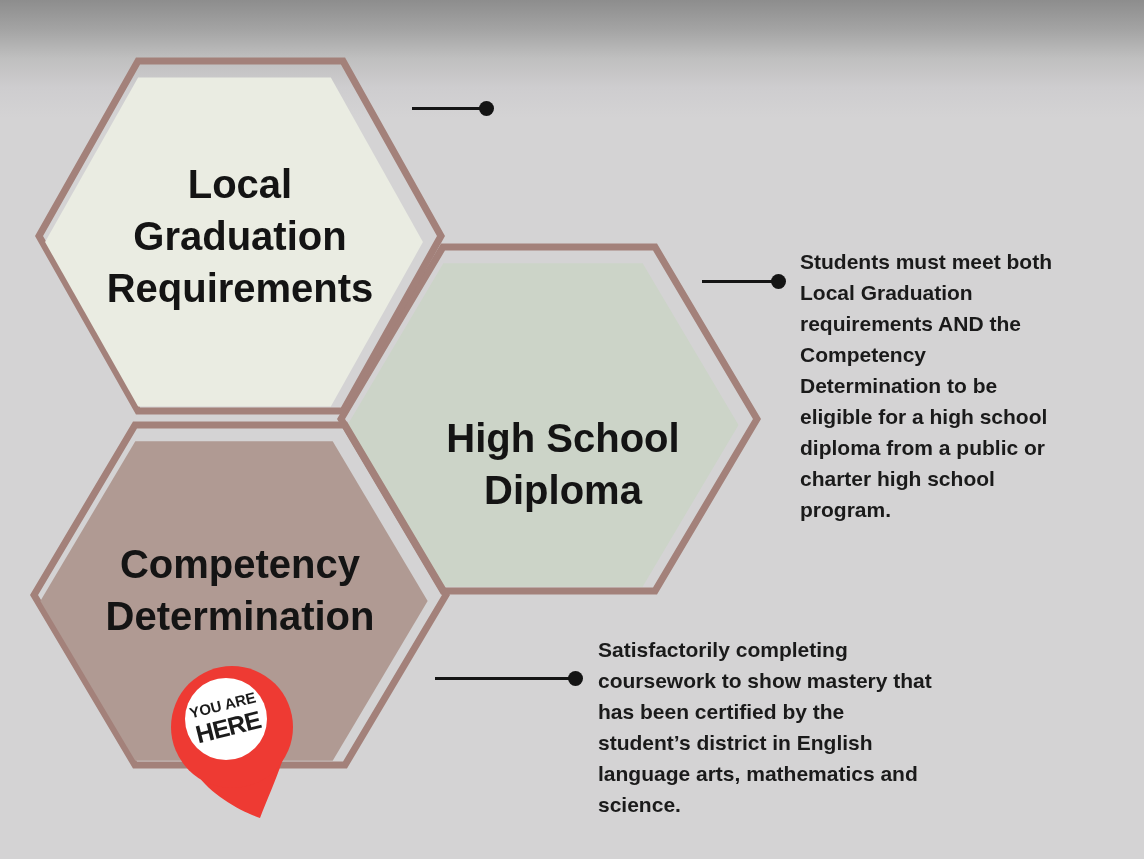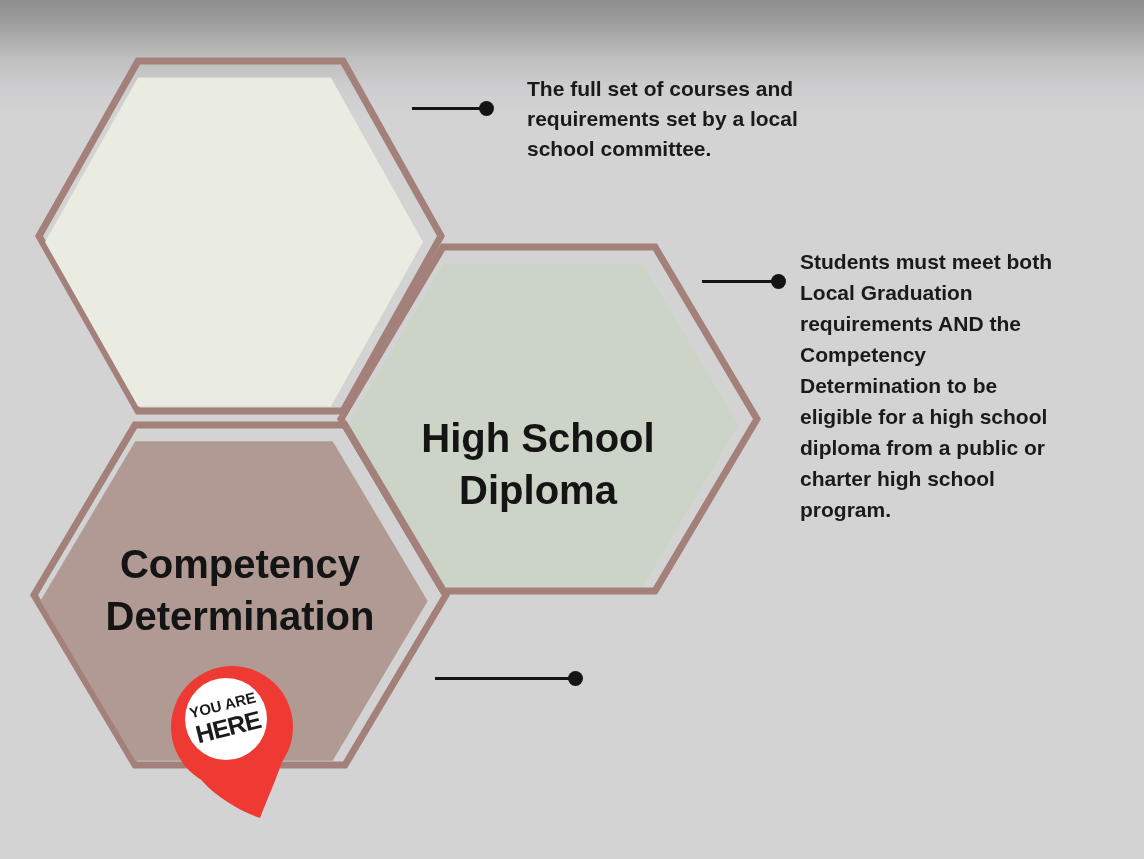--- a/index.html
+++ b/index.html
@@ -56,53 +56,59 @@
   <svg class="hex" style="left:30px;top:421px;" width="420" height="348" viewBox="0 0 420 348">
     <polygon class="hex-outline" points="105,4 315,4 416,174 315,344 105,344 4,174" stroke="#a3817a"></polygon>
     <polygon points="105,4 315,4 416,174 315,344 105,344 4,174" transform="translate(6.6,16.44) scale(0.94)" fill="#b09a93"></polygon>
   </svg>
 
   <svg class="hex" style="left:35px;top:57px;" width="410" height="358" viewBox="0 0 410 358">
     <polygon class="hex-outline" points="103,4 308,4 406,179 308,354 103,354 4,179" stroke="#a3817a"></polygon>
     <polygon points="103,4 308,4 406,179 308,354 103,354 4,179" transform="translate(6.3,16.74) scale(0.94)" fill="#eaece2"></polygon>
   </svg>
 
+  <div class="hex-label" style="left:35px;top:57px;width:410px;height:358px;">Local
+Graduation
+Requirements</div>
 
-  <div class="hex-label" style="left:326px;top:243px;width:424px;height:441px;">High School
+  <div class="hex-label" style="left:351px;top:243px;width:424px;height:441px;">High School
 Diploma</div>
 
   <div class="hex-label" style="left:30px;top:421px;width:420px;height:348px;padding-bottom:10px;box-sizing:border-box;">Competency
 Determination</div>
 
   <div class="connector" style="left:412px;top:107px;width:74px;">
     <span class="connector-dot"></span>
   </div>
 
   <div class="connector" style="left:702px;top:280px;width:76px;">
     <span class="connector-dot"></span>
   </div>
 
   <div class="connector" style="left:435px;top:677px;width:140px;">
     <span class="connector-dot"></span>
   </div>
 
-  <div class="annotation" style="left:527px;top:74px;width:380px;">The full set of courses and
-requirements set by a local
-school committee.</div>
 
   <div class="annotation" style="left:800px;top:246px;width:330px;line-height:31px;">Students must meet both
 Local Graduation
 requirements AND the
 Competency
 Determination to be
 eligible for a high school
 diploma from a public or
 charter high school
 program.</div>
 
+  <div class="annotation" style="left:598px;top:634px;width:430px;line-height:31px;">Satisfactorily completing
+coursework to show mastery that
+has been certified by the
+student’s district in English
+language arts, mathematics and
+science.</div>
 
   <svg class="pin" style="left:150px;top:655px;" width="160" height="175" viewBox="0 0 160 175">
     <path d="M 46 118 C 61 140 90 156 110 163 C 118 142 130 116 136 94 C 128 82 120 72 112 62 Z" fill="#ee3a33"></path>
     <circle cx="82" cy="72" r="61" fill="#ee3a33"></circle>
     <circle cx="76" cy="64" r="41" fill="#ffffff"></circle>
     <g transform="rotate(-14 76 64)">
       <text class="pin-text-small" x="76" y="55">YOU ARE</text>
       <text class="pin-text-large" x="76" y="81">HERE</text>
     </g>
   </svg>

